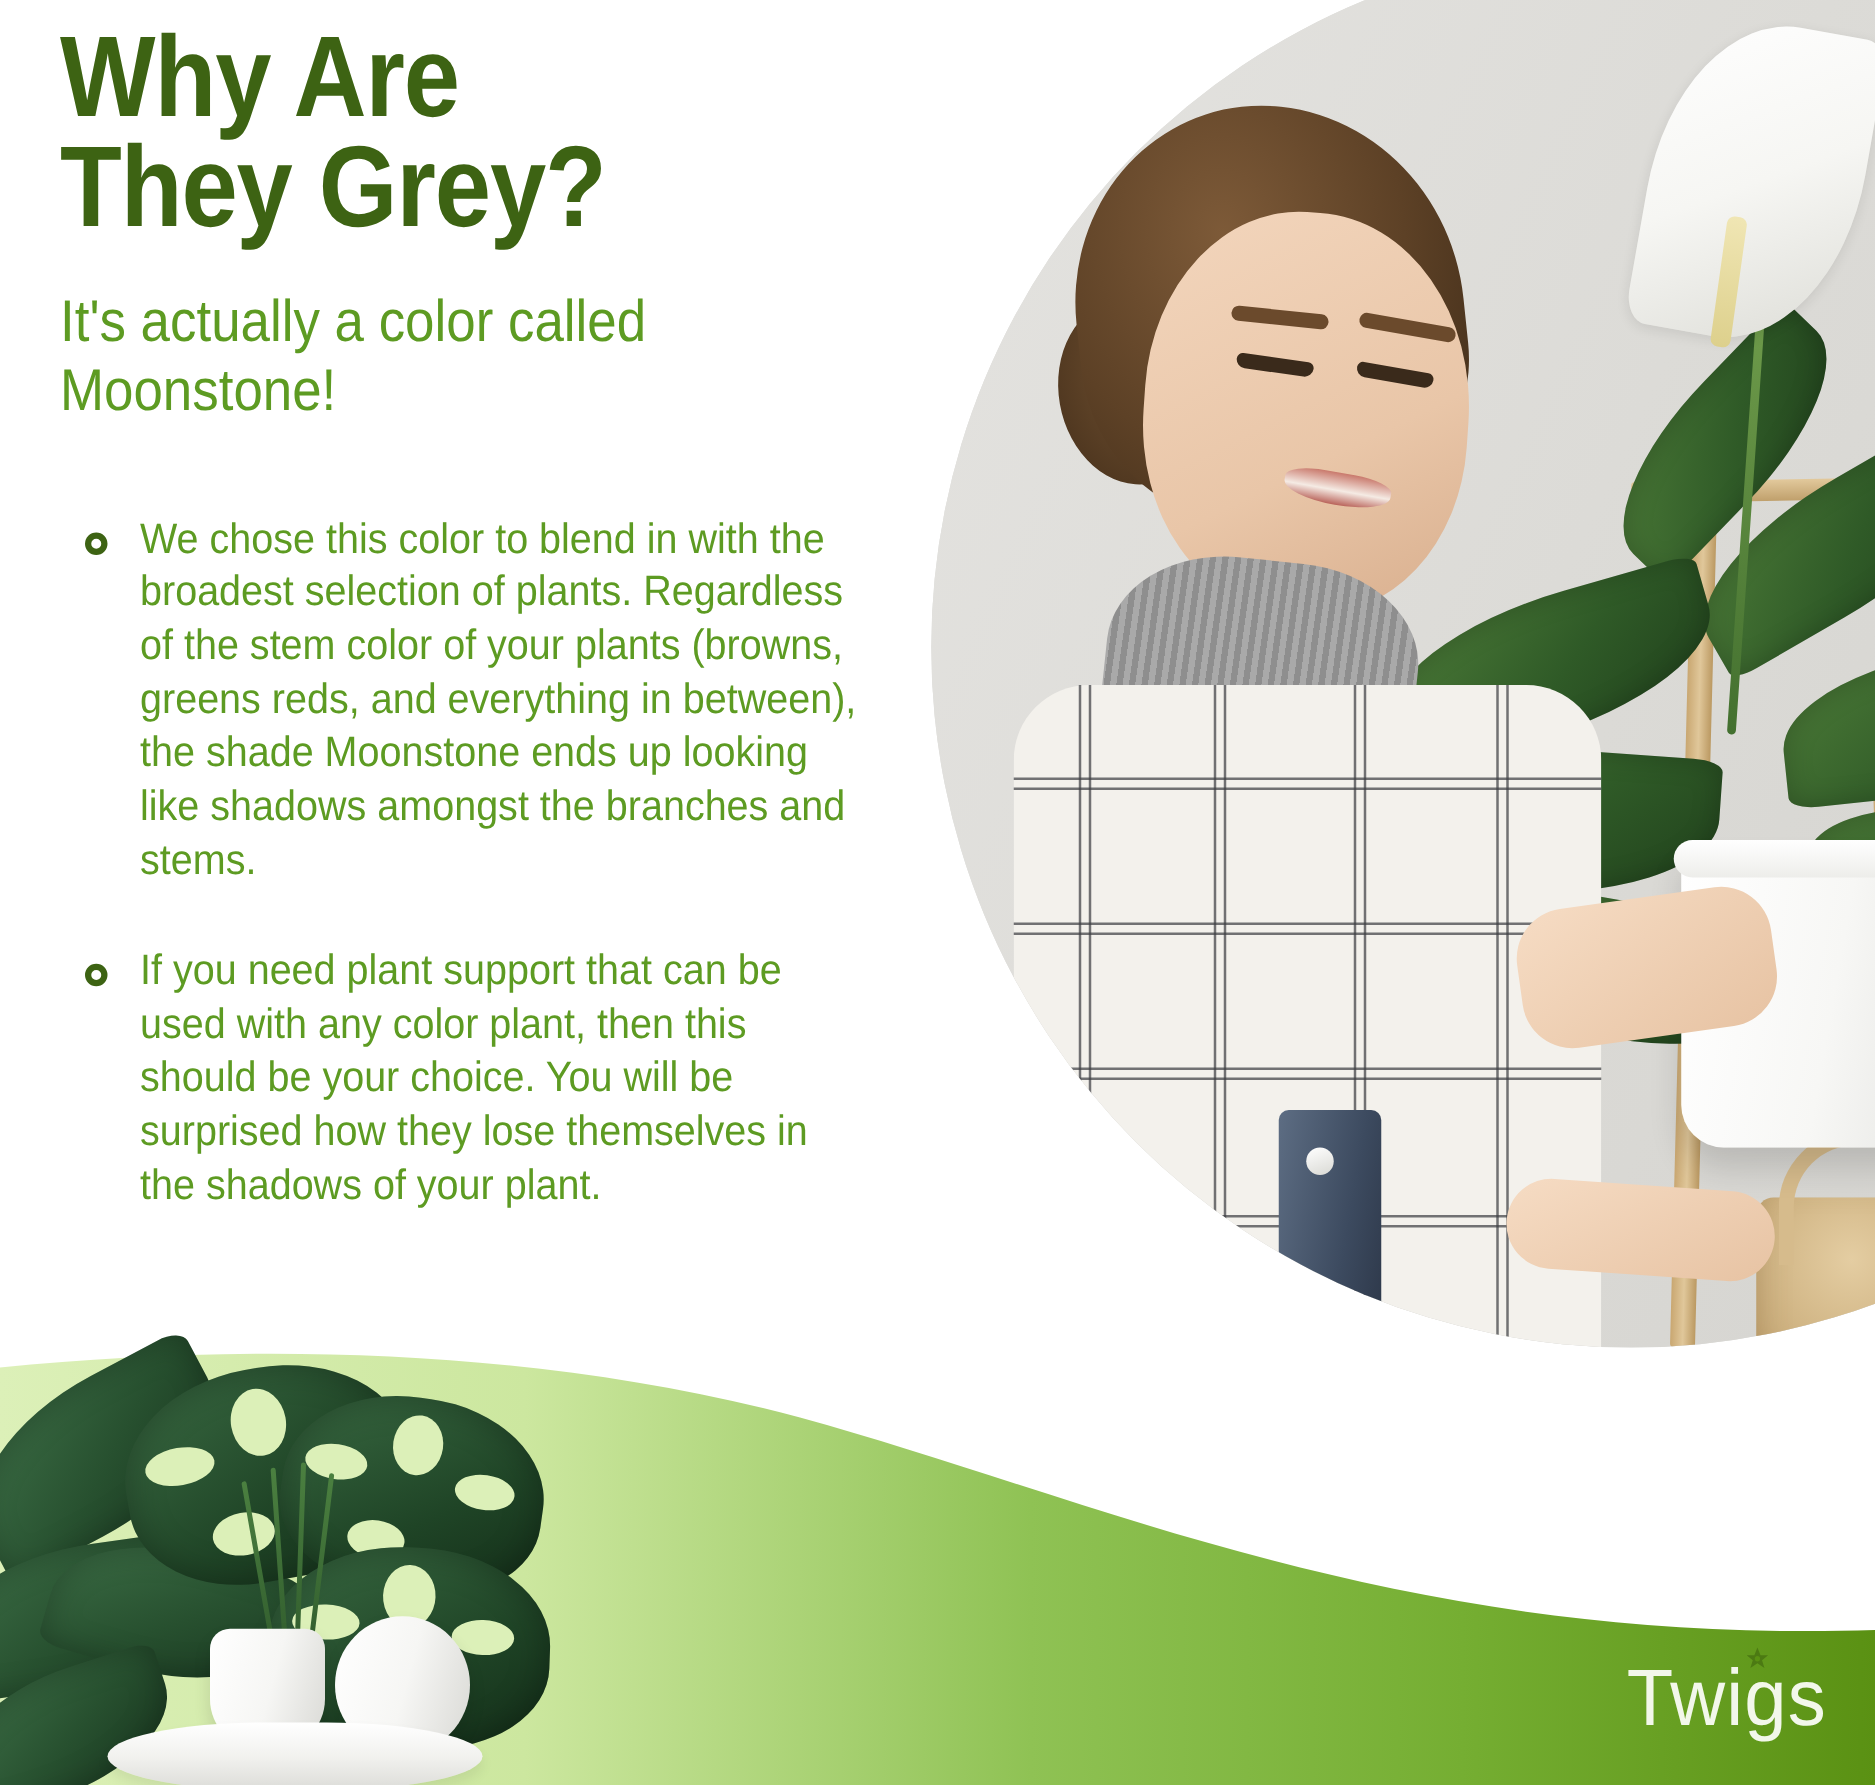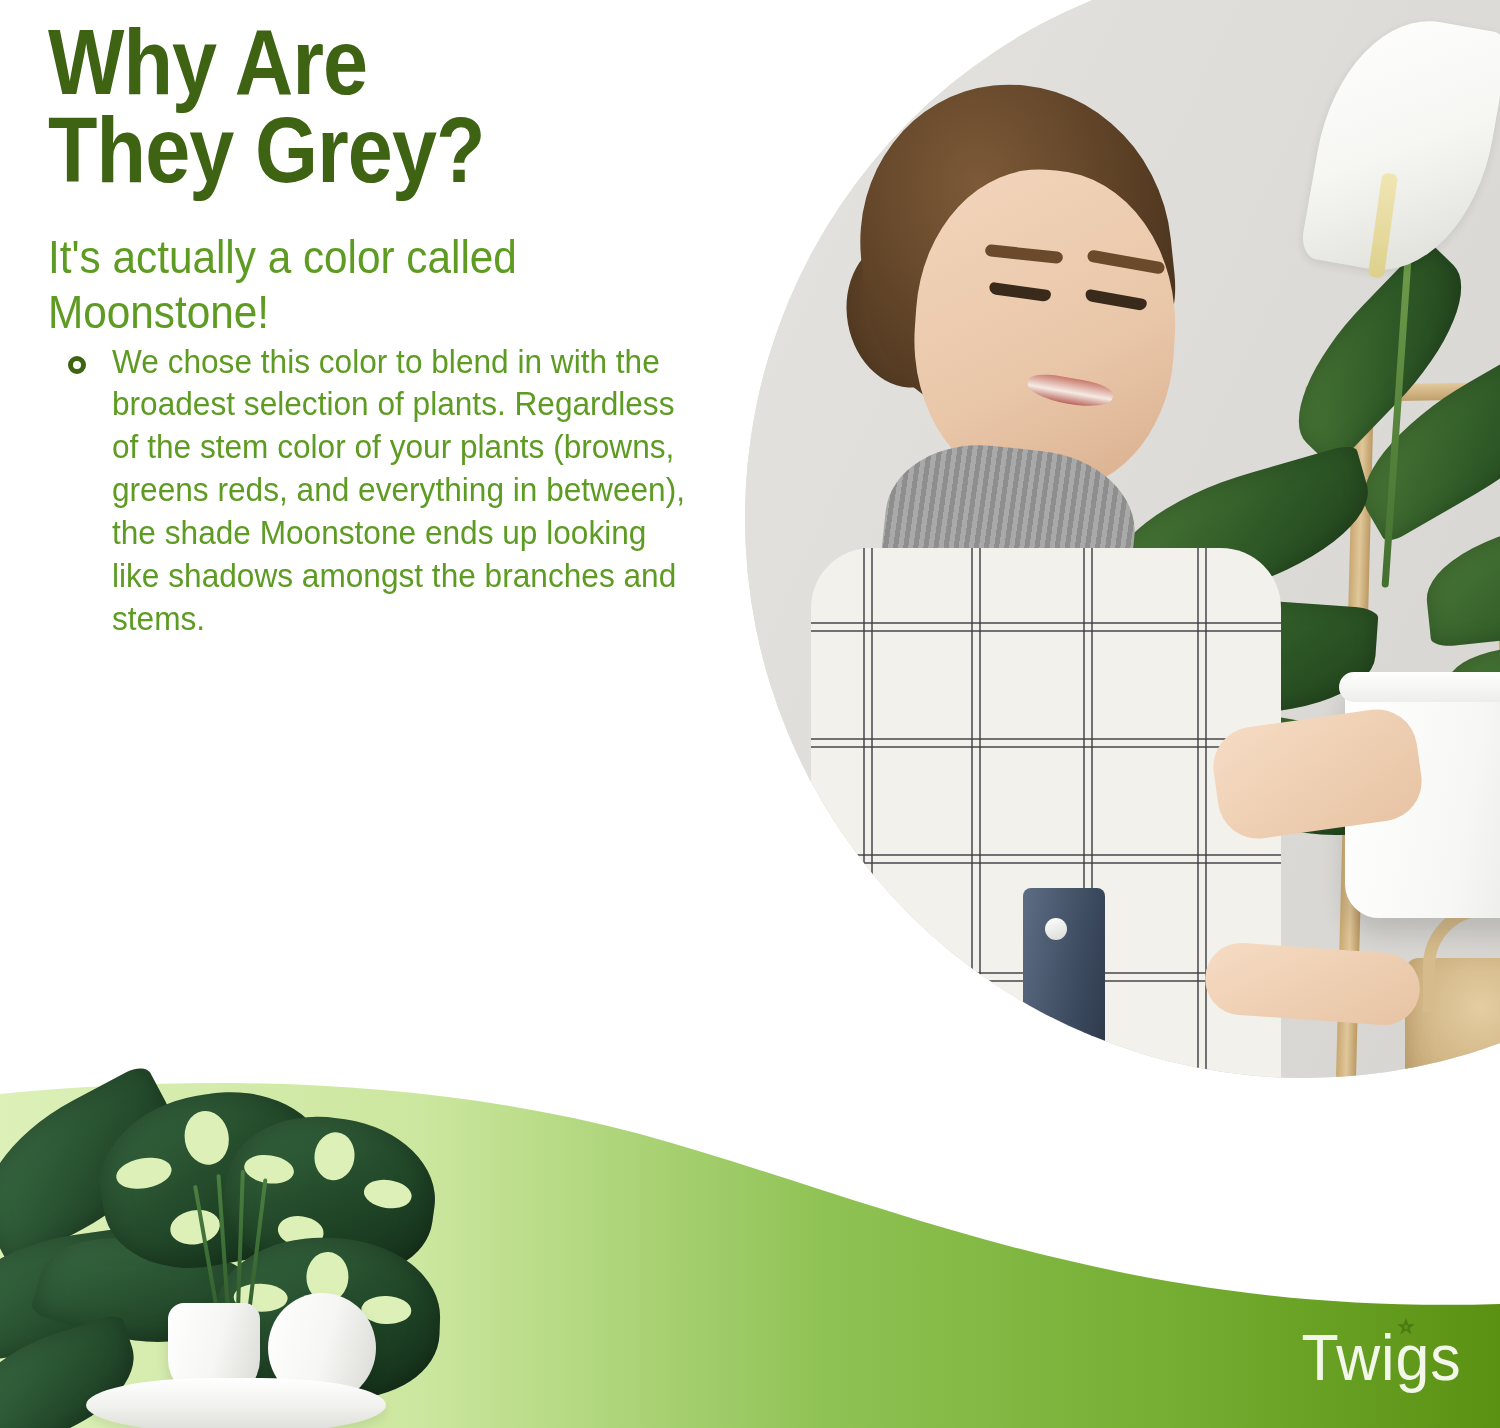--- a/index.html
+++ b/index.html
@@ -33,21 +33,21 @@
     margin-top:34px;
     font-size:47px;
     line-height:1.18;
     font-weight:400;
     color:#5D9B22;
     transform:scaleX(0.9);
     transform-origin:left top;
     white-space:pre-line;
   }
 
-  .bullets { }
+  .bullets { margin-top:70px; }
   .bullet-row {
     display:flex;
     align-items:flex-start;
     margin-bottom:46px;
   }
   .bullet-dot {
     flex:0 0 auto;
     width:18px; height:18px;
     border-radius:50%;
     border:5px solid #3D6313;
@@ -427,20 +427,24 @@
     <h2 class="subhead">It's actually a color called
 Moonstone!</h2>
 
     <div class="bullets">
 
       <div class="bullet-row">
         <span class="bullet-dot"></span>
         <p class="bullet-text">We chose this color to blend in with the broadest selection of plants. Regardless of the stem color of your plants (browns, greens reds, and everything in between), the shade Moonstone ends up looking like shadows amongst the branches and stems.</p>
       </div>
 
+      <div class="bullet-row">
+        <span class="bullet-dot"></span>
+        <p class="bullet-text">If you need plant support that can be used with any color plant, then this should be your choice. You will be surprised how they lose themselves in the shadows of your plant.</p>
+      </div>
 
     </div>
   </div>
 
   <div class="logo">
     <span class="logo-wrap">
       <span>Twigs</span>
       <svg class="logo-sprig" viewBox="0 0 30 30">
         <path d="M15 2 L17.6 8.2 L24 8.2 L18.9 12.2 L20.9 18.4 L15 14.6 L9.1 18.4 L11.1 12.2 L6 8.2 L12.4 8.2 Z" fill="#4C7A13"></path>
         <circle cx="15" cy="11" r="2.2" fill="#5A9113"></circle>

